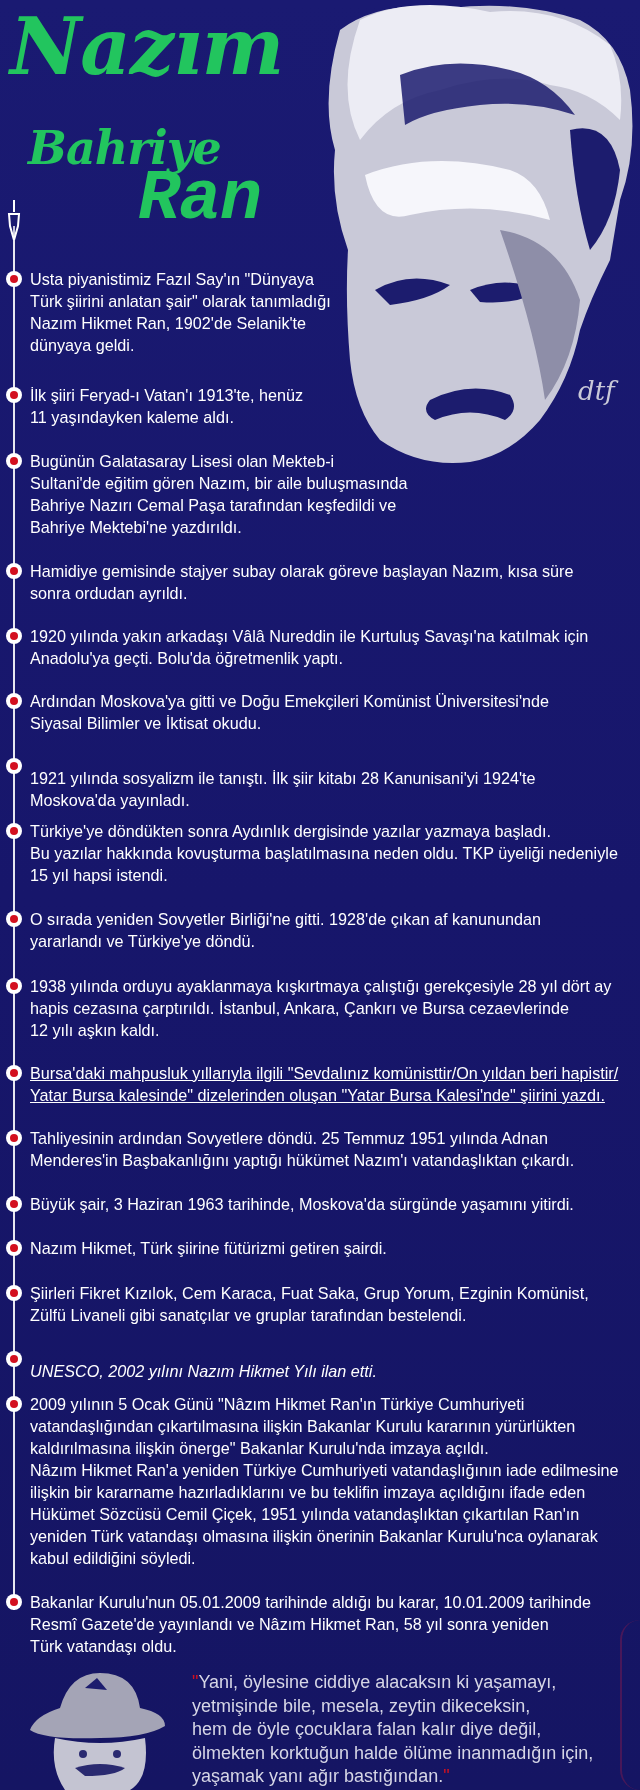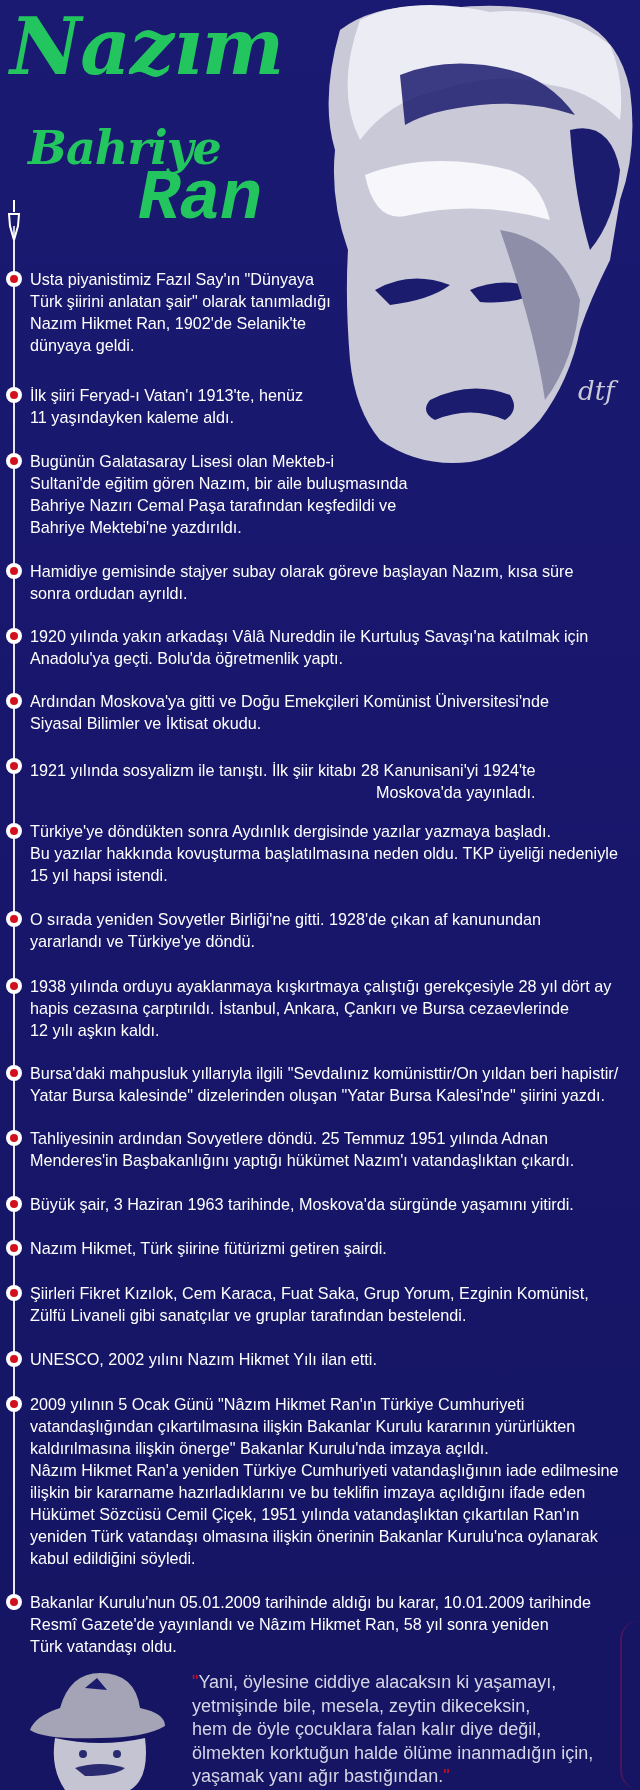--- a/index.html
+++ b/index.html
@@ -94,21 +94,21 @@
       <div class="etext" style="top: 0px;">1920 yılında yakın arkadaşı Vâlâ Nureddin ile Kurtuluş Savaşı'na katılmak için
 Anadolu'ya geçti. Bolu'da öğretmenlik yaptı.</div>
     </div>
     <div class="event" style="top: 690px;">
       <div class="dot" style="top: 3px;"></div>
       <div class="etext" style="top: 0px;">Ardından Moskova'ya gitti ve Doğu Emekçileri Komünist Üniversitesi'nde
 Siyasal Bilimler ve İktisat okudu.</div>
     </div>
     <div class="event" style="top: 755px;">
       <div class="dot" style="top: 3px;"></div>
-      <div class="etext" style="top: 4px; text-align: right;">1921 yılında sosyalizm ile tanıştı. İlk şiir kitabı 28 Kanunisani'yi 1924'te
+      <div class="etext" style="top: 12px;">1921 yılında sosyalizm ile tanıştı. İlk şiir kitabı 28 Kanunisani'yi 1924'te
 Moskova'da yayınladı.</div>
     </div>
     <div class="event" style="top: 820px;">
       <div class="dot" style="top: 3px;"></div>
       <div class="etext" style="top: 0px;">Türkiye'ye döndükten sonra Aydınlık dergisinde yazılar yazmaya başladı.
 Bu yazılar hakkında kovuşturma başlatılmasına neden oldu. TKP üyeliği nedeniyle
 15 yıl hapsi istendi.</div>
     </div>
     <div class="event" style="top: 908px;">
       <div class="dot" style="top: 3px;"></div>
@@ -116,21 +116,21 @@
 yararlandı ve Türkiye'ye döndü.</div>
     </div>
     <div class="event" style="top: 975px;">
       <div class="dot" style="top: 3px;"></div>
       <div class="etext" style="top: 0px;">1938 yılında orduyu ayaklanmaya kışkırtmaya çalıştığı gerekçesiyle 28 yıl dört ay
 hapis cezasına çarptırıldı. İstanbul, Ankara, Çankırı ve Bursa cezaevlerinde
 12 yılı aşkın kaldı.</div>
     </div>
     <div class="event" style="top: 1062px;">
       <div class="dot" style="top: 3px;"></div>
-      <div class="etext" style="top: 0px;">Bursa'daki mahpusluk yıllarıyla ilgili "Sevdalınız komünisttir/On yıldan beri hapistir/
+      <div class="etext" style="top: 0px; text-decoration: underline;">Bursa'daki mahpusluk yıllarıyla ilgili "Sevdalınız komünisttir/On yıldan beri hapistir/
 Yatar Bursa kalesinde" dizelerinden oluşan "Yatar Bursa Kalesi'nde" şiirini yazdı.</div>
     </div>
     <div class="event" style="top: 1127px;">
       <div class="dot" style="top: 3px;"></div>
       <div class="etext" style="top: 0px;">Tahliyesinin ardından Sovyetlere döndü. 25 Temmuz 1951 yılında Adnan
 Menderes'in Başbakanlığını yaptığı hükümet Nazım'ı vatandaşlıktan çıkardı.</div>
     </div>
     <div class="event" style="top: 1193px;">
       <div class="dot" style="top: 3px;"></div>
       <div class="etext" style="top: 0px;">Büyük şair, 3 Haziran 1963 tarihinde, Moskova'da sürgünde yaşamını yitirdi.</div>
@@ -139,21 +139,21 @@
       <div class="dot" style="top: 3px;"></div>
       <div class="etext" style="top: 0px;">Nazım Hikmet, Türk şiirine fütürizmi getiren şairdi.</div>
     </div>
     <div class="event" style="top: 1282px;">
       <div class="dot" style="top: 3px;"></div>
       <div class="etext" style="top: 0px;">Şiirleri  Fikret Kızılok, Cem Karaca, Fuat Saka, Grup Yorum, Ezginin Komünist,
 Zülfü Livaneli gibi sanatçılar ve gruplar tarafından bestelendi.</div>
     </div>
     <div class="event" style="top: 1348px;">
       <div class="dot" style="top: 3px;"></div>
-      <div class="etext" style="top: 0px;">UNESCO, 2002 yılını Nazım Hikmet Yılı ilan etti.</div>
+      <div class="etext" style="top: 12px; font-style: italic;">UNESCO, 2002 yılını Nazım Hikmet Yılı ilan etti.</div>
     </div>
     <div class="event" style="top: 1393px;">
       <div class="dot" style="top: 3px;"></div>
       <div class="etext" style="top: 0px;">2009 yılının 5 Ocak Günü "Nâzım Hikmet Ran'ın Türkiye Cumhuriyeti
 vatandaşlığından çıkartılmasına ilişkin Bakanlar Kurulu kararının yürürlükten
 kaldırılmasına ilişkin önerge" Bakanlar Kurulu'nda imzaya açıldı.
 Nâzım Hikmet Ran'a yeniden Türkiye Cumhuriyeti vatandaşlığının iade edilmesine
 ilişkin bir kararname hazırladıklarını ve bu teklifin imzaya açıldığını ifade eden
 Hükümet Sözcüsü Cemil Çiçek, 1951 yılında vatandaşlıktan çıkartılan Ran'ın
 yeniden Türk vatandaşı olmasına ilişkin önerinin Bakanlar Kurulu'nca oylanarak

